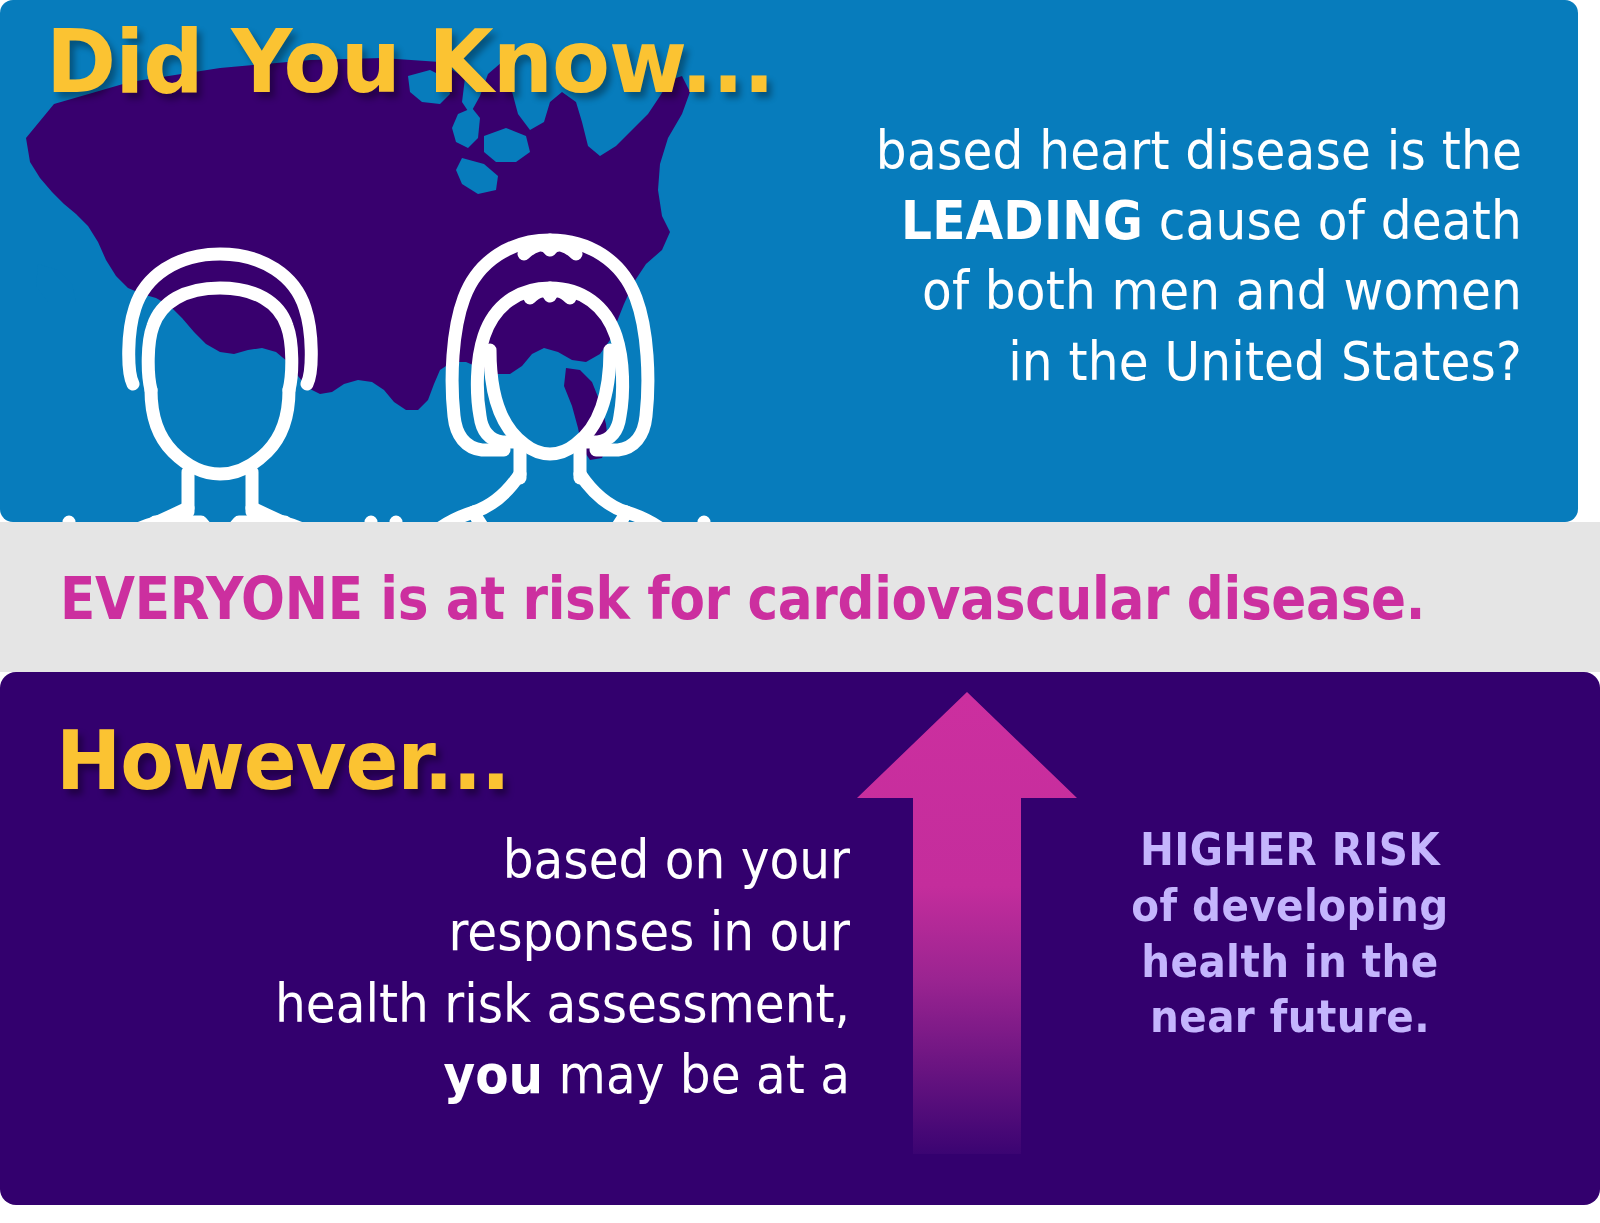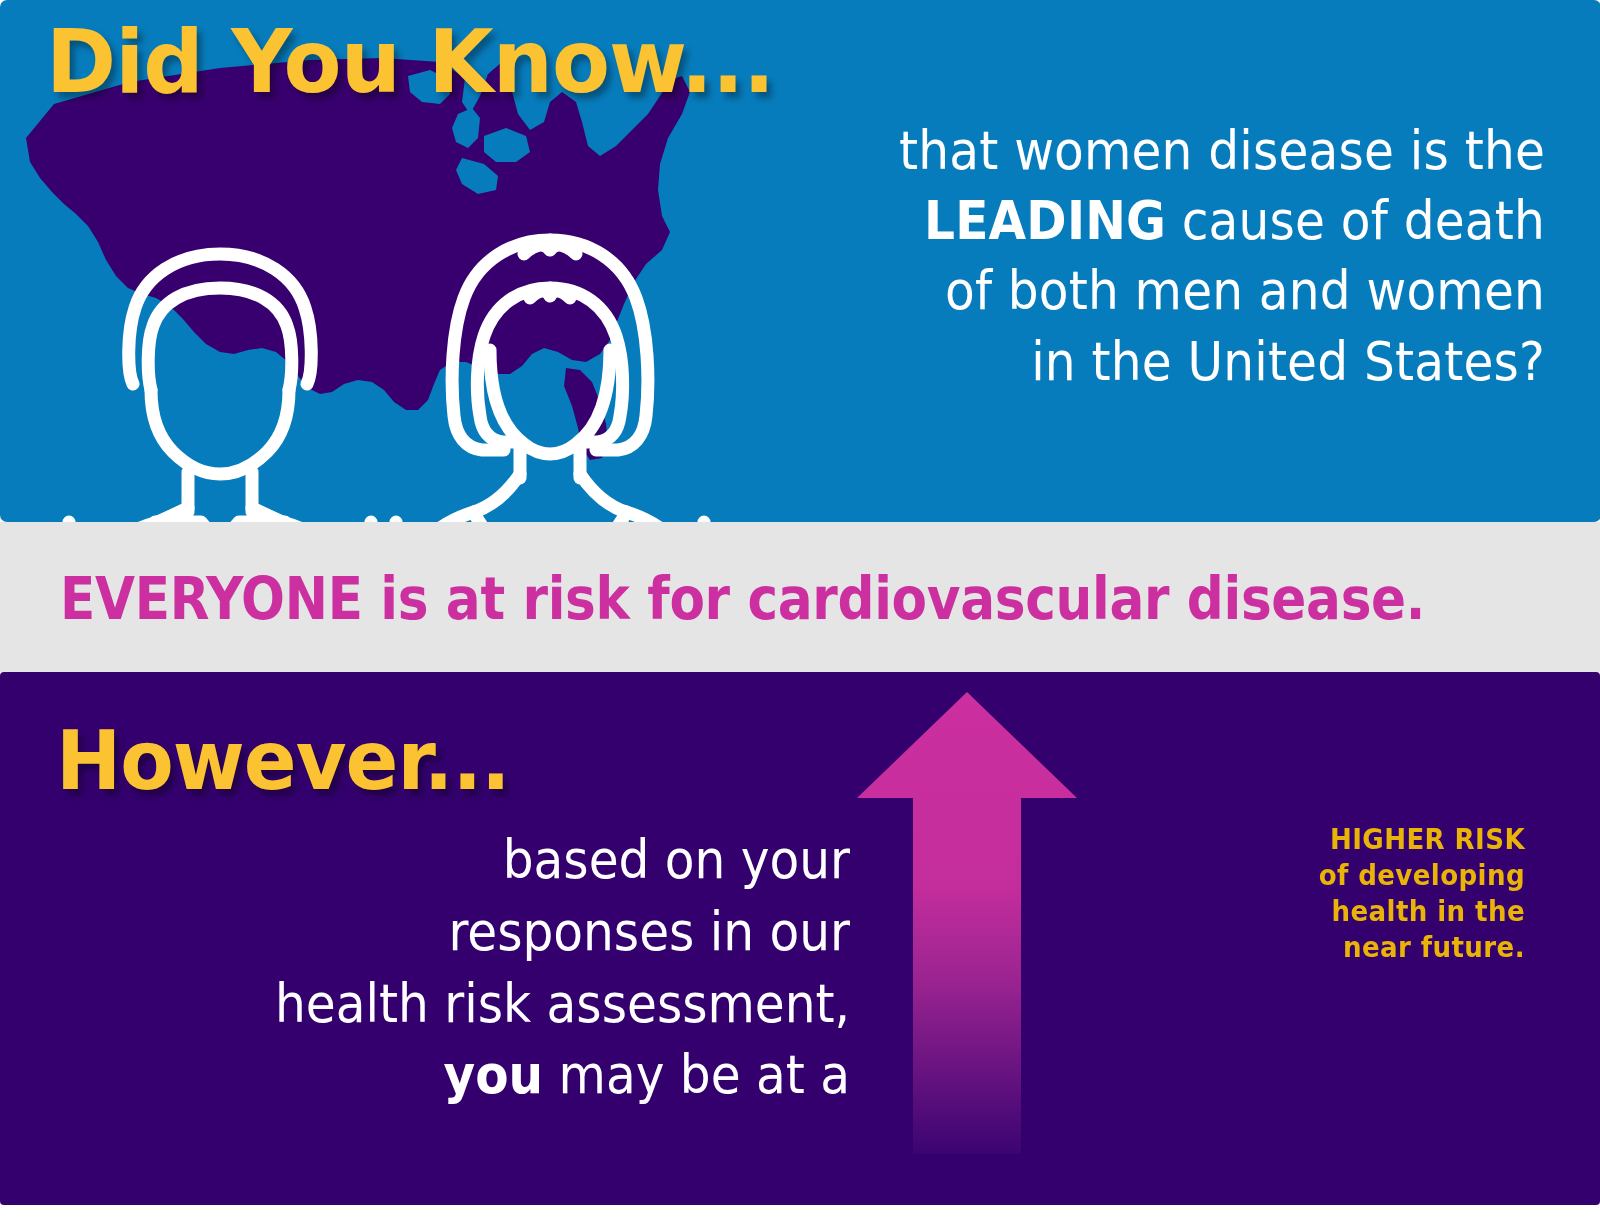--- a/index.html
+++ b/index.html
@@ -8,21 +8,21 @@
     width:1600px;height:1223px;
     background:#ffffff;
     font-family:"DejaVu Sans Condensed","Liberation Sans",sans-serif;
     overflow:hidden;position:relative;
   }
   .stage{position:absolute;inset:0;width:1600px;height:1223px;}
 
   
   .panel-top{
     position:absolute;left:0;top:0;width:1578px;height:522px;
-    background:#077cbc;border-radius:7px;overflow:hidden;padding-left:23px;
+    background:#077cbc;border-radius:13px;overflow:hidden;
   }
   .map-wrap{
     position:absolute;left:10px;top:18px;width:720px;height:500px;
   }
   .map-wrap svg{display:block;width:100%;height:100%;}
 
   .figure-man{position:absolute;left:55px;top:222px;width:330px;height:300px;}
   .figure-woman{position:absolute;left:390px;top:210px;width:320px;height:312px;}
   .figure-man svg,.figure-woman svg{display:block;width:100%;height:100%;overflow:visible;}
 
@@ -55,21 +55,21 @@
     color:#cc2f9f;font-weight:bold;
     font-family:"DejaVu Sans Condensed","Liberation Sans Narrow","Liberation Sans",sans-serif;
     font-size:58px;line-height:1;letter-spacing:-0.3px;
     white-space:nowrap;
     transform:scaleX(0.99);transform-origin:left center;
   }
 
   
   .panel-bottom{
     position:absolute;left:0;top:672px;width:1600px;height:533px;
-    background:#33006e;border-radius:4px;overflow:hidden;
+    background:#33006e;border-radius:16px;overflow:hidden;
   }
   .however{
     position:absolute;left:56px;top:48px;
     font-family:"DejaVu Sans","Liberation Sans",sans-serif;
     font-weight:bold;font-size:82px;line-height:1;
     color:#fbc332;letter-spacing:-1px;
     text-shadow:5px 6px 7px rgba(0,0,0,0.35);
     white-space:nowrap;
     transform:scaleX(0.95);transform-origin:left center;
   }
@@ -82,23 +82,23 @@
   .bottom-copy .strong{font-weight:bold;}
 
   
   .arrow-wrap{
     position:absolute;left:855px;top:14px;width:225px;height:470px;
   }
   .arrow-wrap svg{display:block;width:100%;height:100%;}
 
   .risk-copy{
     position:absolute;left:1055px;top:150px;width:470px;
-    color:#eab308;text-align:right;font-weight:bold;
-    font-family:"DejaVu Sans Condensed","Liberation Sans Narrow","Liberation Sans",sans-serif;
-    font-size:29px;line-height:1.24;
+    color:#c4b5fd;text-align:center;font-weight:bold;
+    font-family:"DejaVu Sans Condensed","Liberation Sans Narrow","Liberation Sans",sans-serif;
+    font-size:45px;line-height:1.24;
   }
   .risk-copy .hdr{display:block;letter-spacing:0.4px;}
 </style>
 </head>
 <body>
 
 <div class="stage">
 
   <div class="panel-top">
 
@@ -192,21 +192,21 @@
           <path d="M 84,302 C 96,330 126,348 160,348 C 194,348 224,330 236,302"></path>
           <path d="M 84,302 C 44,314 14,344 6,386 L 6,312"></path>
           <path d="M 236,302 C 276,314 306,344 314,386 L 314,312"></path>
         </g>
       </svg>
     </div>
 
     <div class="kicker">Did You Know...</div>
 
     <div class="top-copy">
-      <div>that women disease is the</div>
+      <div>based heart disease is the</div>
       <div><span class="strong">LEADING</span><span> cause of death</span></div>
       <div>of both men and women</div>
       <div>in the United States?</div>
     </div>
   </div>
 
   <div class="band-middle">
     <div class="line"><span>EVERYONE</span><span> is at risk for cardiovascular disease.</span></div>
   </div>
 

